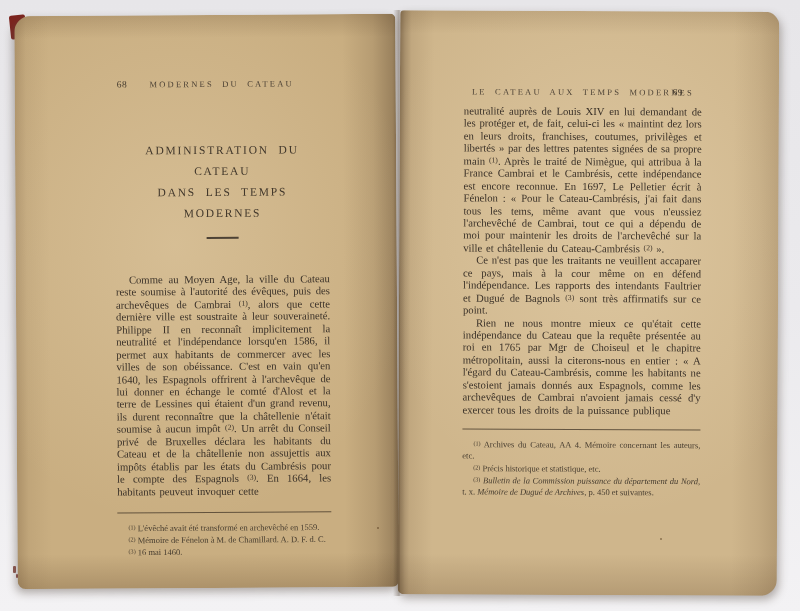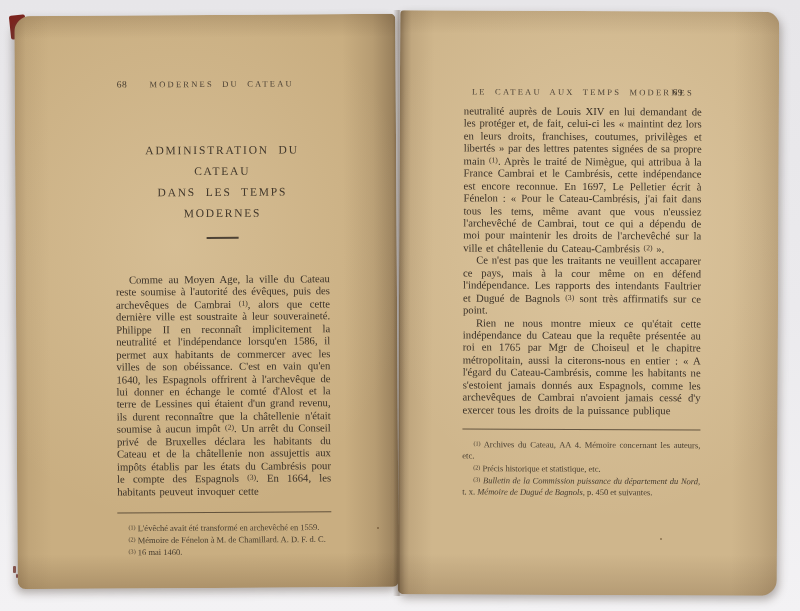--- a/index.html
+++ b/index.html
@@ -110,21 +110,21 @@
       </div>
       <div class="body-text">
         <p class="para no-indent">neutralité auprès de Louis XIV en lui demandant de les protéger et, de fait, celui-ci les « maintint dez lors en leurs droits, franchises, coutumes, privilèges et libertés » par des lettres patentes signées de sa propre main <span class="fnm">(1)</span>. Après le traité de Nimègue, qui attribua à la France Cambrai et le Cambrésis, cette indépendance est encore reconnue. En 1697, Le Pelletier écrit à Fénelon : « Pour le Cateau-Cambrésis, j'ai fait dans tous les tems, même avant que vous n'eussiez l'archevêché de Cambrai, tout ce qui a dépendu de moi pour maintenir les droits de l'archevêché sur la ville et châtellenie du Cateau-Cambrésis <span class="fnm">(2)</span> ».</p>
         <p class="para">Ce n'est pas que les traitants ne veuillent accaparer ce pays, mais à la cour même on en défend l'indépendance. Les rapports des intendants Faultrier et Dugué de Bagnols <span class="fnm">(3)</span> sont très affirmatifs sur ce point.</p>
         <p class="para">Rien ne nous montre mieux ce qu'était cette indépendance du Cateau que la requête présentée au roi en 1765 par Mgr de Choiseul et le chapitre métropolitain, aussi la citerons-nous en entier : « A l'égard du Cateau-Cambrésis, comme les habitants ne s'estoient jamais donnés aux Espagnols, comme les archevêques de Cambrai n'avoient jamais cessé d'y exercer tous les droits de la puissance publique</p>
       </div>
       <div class="fn-rule"></div>
       <div class="footnotes">
         <p class="fn"><span class="fnm">(1)</span> Archives du Cateau, AA 4. Mémoire concernant les auteurs, etc.</p>
         <p class="fn"><span class="fnm">(2)</span> Précis historique et statistique, etc.</p>
-        <p class="fn"><span class="fnm">(3)</span> <i>Bulletin de la Commission puissance du département du Nord</i>, t. x. <i>Mémoire de Dugué de Bagnols</i>, p. 450 et suivantes.</p>
+        <p class="fn"><span class="fnm">(3)</span> <i>Bulletin de la Commission puissance du département du Nord</i>, t. x. <i>Mémoire de Dugué de Archives</i>, p. 450 et suivantes.</p>
       </div>
     </div>
   </div>
 
   <div class="gutter"></div>
   <div class="edge-speck sp1"></div>
   <div class="edge-speck sp2"></div>
   <div class="edge-speck fox1"></div>
   <div class="edge-speck fox2"></div>
 

